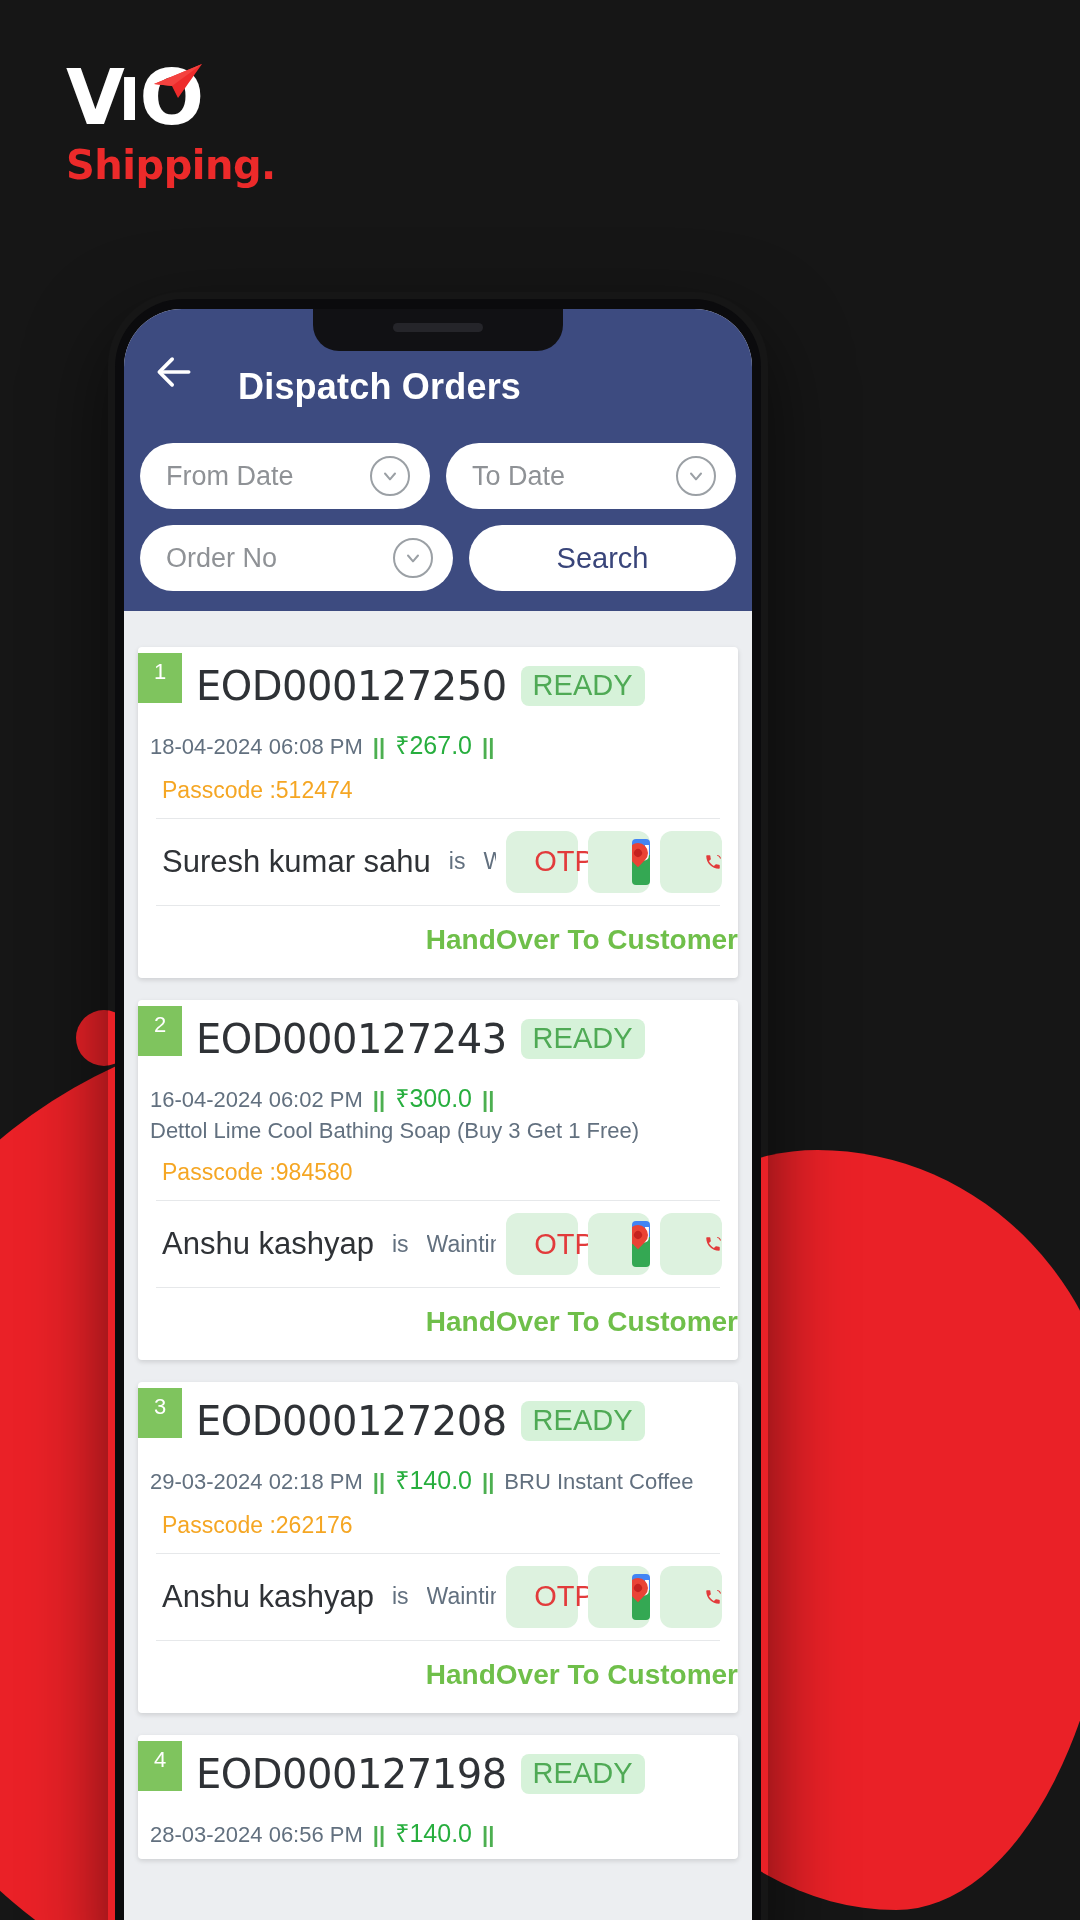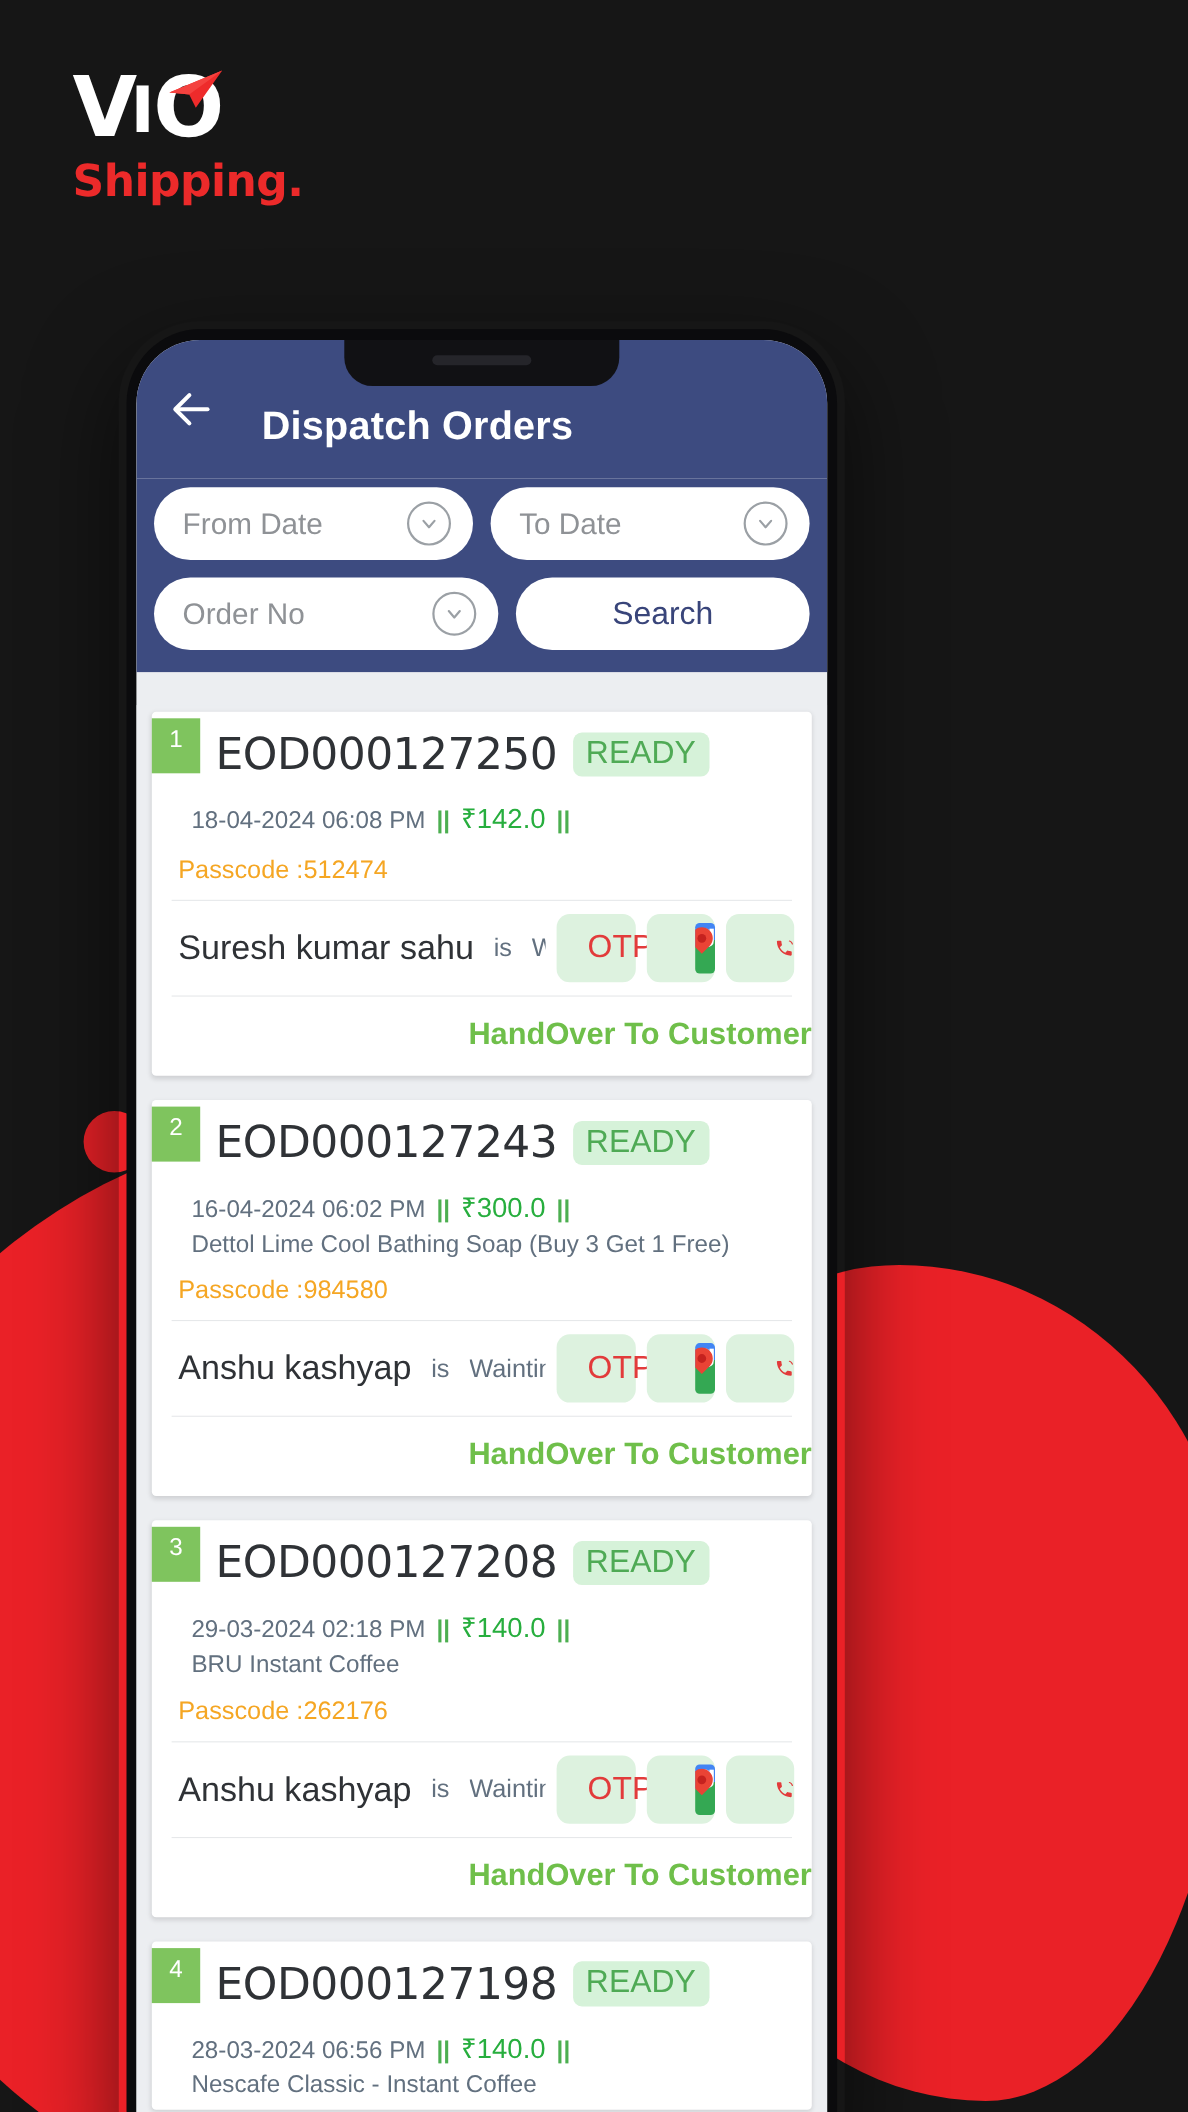--- a/index.html
+++ b/index.html
@@ -220,21 +220,21 @@
     font-size: 29px;
     padding: 4px 12px 6px 12px;
     border-radius: 8px;
     line-height: 1.05;
   }
   .meta {
     display: flex;
     flex-wrap: wrap;
     align-items: baseline;
     justify-content: flex-start;
-    padding: 4px 24px 0 36px;
+    padding: 4px 24px 0 12px;
     font-size: 22px;
     color: #62707f;
     line-height: 1.35;
   }
   .meta .sep { color: #4caf50; margin: 0 10px; font-weight: 700; }
   .meta .amt { color: #27ae3e; font-size: 25px; }
   .meta .prod { color: #62707f; flex: 1 1 auto; min-width: 0; }
   .passcode {
     padding: 14px 24px 14px 24px;
     color: #f5a623;
@@ -375,21 +375,21 @@
 
           <div class="card">
             <div class="card-head">
               <span class="seq">1</span>
               <span class="order-no">EOD000127250</span>
               <span class="status">READY</span>
             </div>
             <div class="meta">
               <span>18-04-2024 06:08 PM</span>
               <span class="sep">||</span>
-              <span class="amt">₹142.0</span>
+              <span class="amt">₹267.0</span>
               <span class="sep">||</span>
             </div>
             <div class="passcode"><span>Passcode :</span><span>512474</span></div>
             <div class="divider"></div>
             <div class="cust-row">
               <span class="cust-name">Suresh kumar sahu</span>
               <span class="cust-is">is</span>
               <span class="cust-status">Wainting For his Orders</span>
               <button class="act otp">OTP</button>
               <button class="act">
@@ -487,21 +487,20 @@
             <div class="card-head">
               <span class="seq">4</span>
               <span class="order-no">EOD000127198</span>
               <span class="status">READY</span>
             </div>
             <div class="meta">
               <span>28-03-2024 06:56 PM</span>
               <span class="sep">||</span>
               <span class="amt">₹140.0</span>
               <span class="sep">||</span>
-              <span class="prod">Nescafe Classic - Instant Coffee</span>
             </div>
           </div>
 
         </div>
       </div>
     </div>
   </div>
 
 </div>
 

